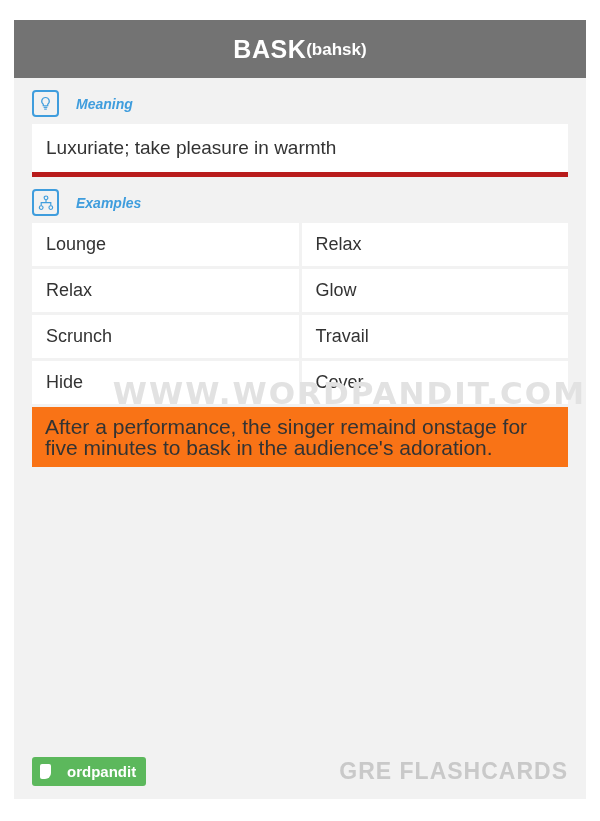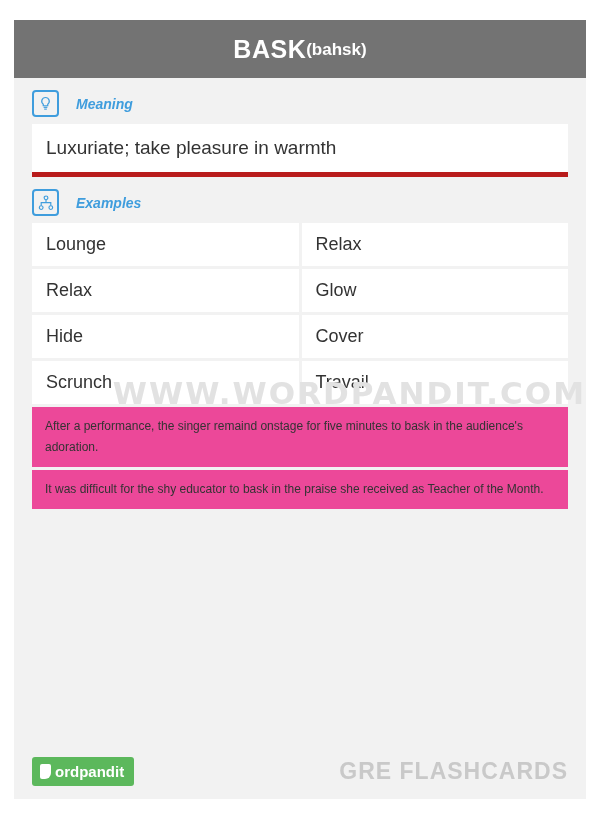--- a/index.html
+++ b/index.html
@@ -86,24 +86,24 @@
   }
   .pair-row .cell {
     background: #ffffff;
     flex: 1 1 0;
     padding: 11px 14px;
     font-size: 18px;
     color: #333333;
     box-sizing: border-box;
   }
   .example-box {
-    background: #ec4899;
+    background: #f97316;
     margin: 0 18px 3px 18px;
     padding: 9px 13px;
-    font-size: 12px;
+    font-size: 21px;
     color: #333333;
     line-height: 21px;
   }
   
   .watermark {
     position: absolute;
     left: 0;
     right: 0;
     top: 355px;
     text-align: right;
@@ -129,21 +129,21 @@
   }
   .logo {
     background: #5cb85c;
     color: #ffffff;
     font-size: 15px;
     font-weight: bold;
     padding: 6px 10px 6px 8px;
     border-radius: 3px;
     display: flex;
     align-items: center;
-    gap: 4px;
+    gap: 16px;
   }
   .logo .mark {
     display: inline-block;
     width: 11px;
     height: 15px;
     background: #ffffff;
     border-radius: 2px 2px 6px 2px;
   }
   .footer-label {
     color: #c9c9c9;
@@ -192,30 +192,29 @@
     <div class="cell">Relax</div>
   </div>
   <div class="pair-row">
     <div class="cell">Relax</div>
     <div class="cell">Glow</div>
   </div>
 
   <div class="watermark">WWW.WORDPANDIT.COM</div>
 
   <div class="pair-row">
+    <div class="cell">Scrunch</div>
+    <div class="cell">Travail</div>
+  </div>
+  <div class="pair-row">
     <div class="cell">Hide</div>
     <div class="cell">Cover</div>
   </div>
-  <div class="pair-row">
-    <div class="cell">Scrunch</div>
-    <div class="cell">Travail</div>
-  </div>
 
   <div class="example-box">After a performance, the singer remaind onstage for five minutes to bask in the audience's adoration.</div>
-  <div class="example-box">It was difficult for the shy educator to bask in the praise she received as Teacher of the Month.</div>
 
   <div class="footer">
     <div class="logo">
       <span class="mark"></span>
       <span>ordpandit</span>
     </div>
     <div class="footer-label">GRE FLASHCARDS</div>
   </div>
 
 </div>

